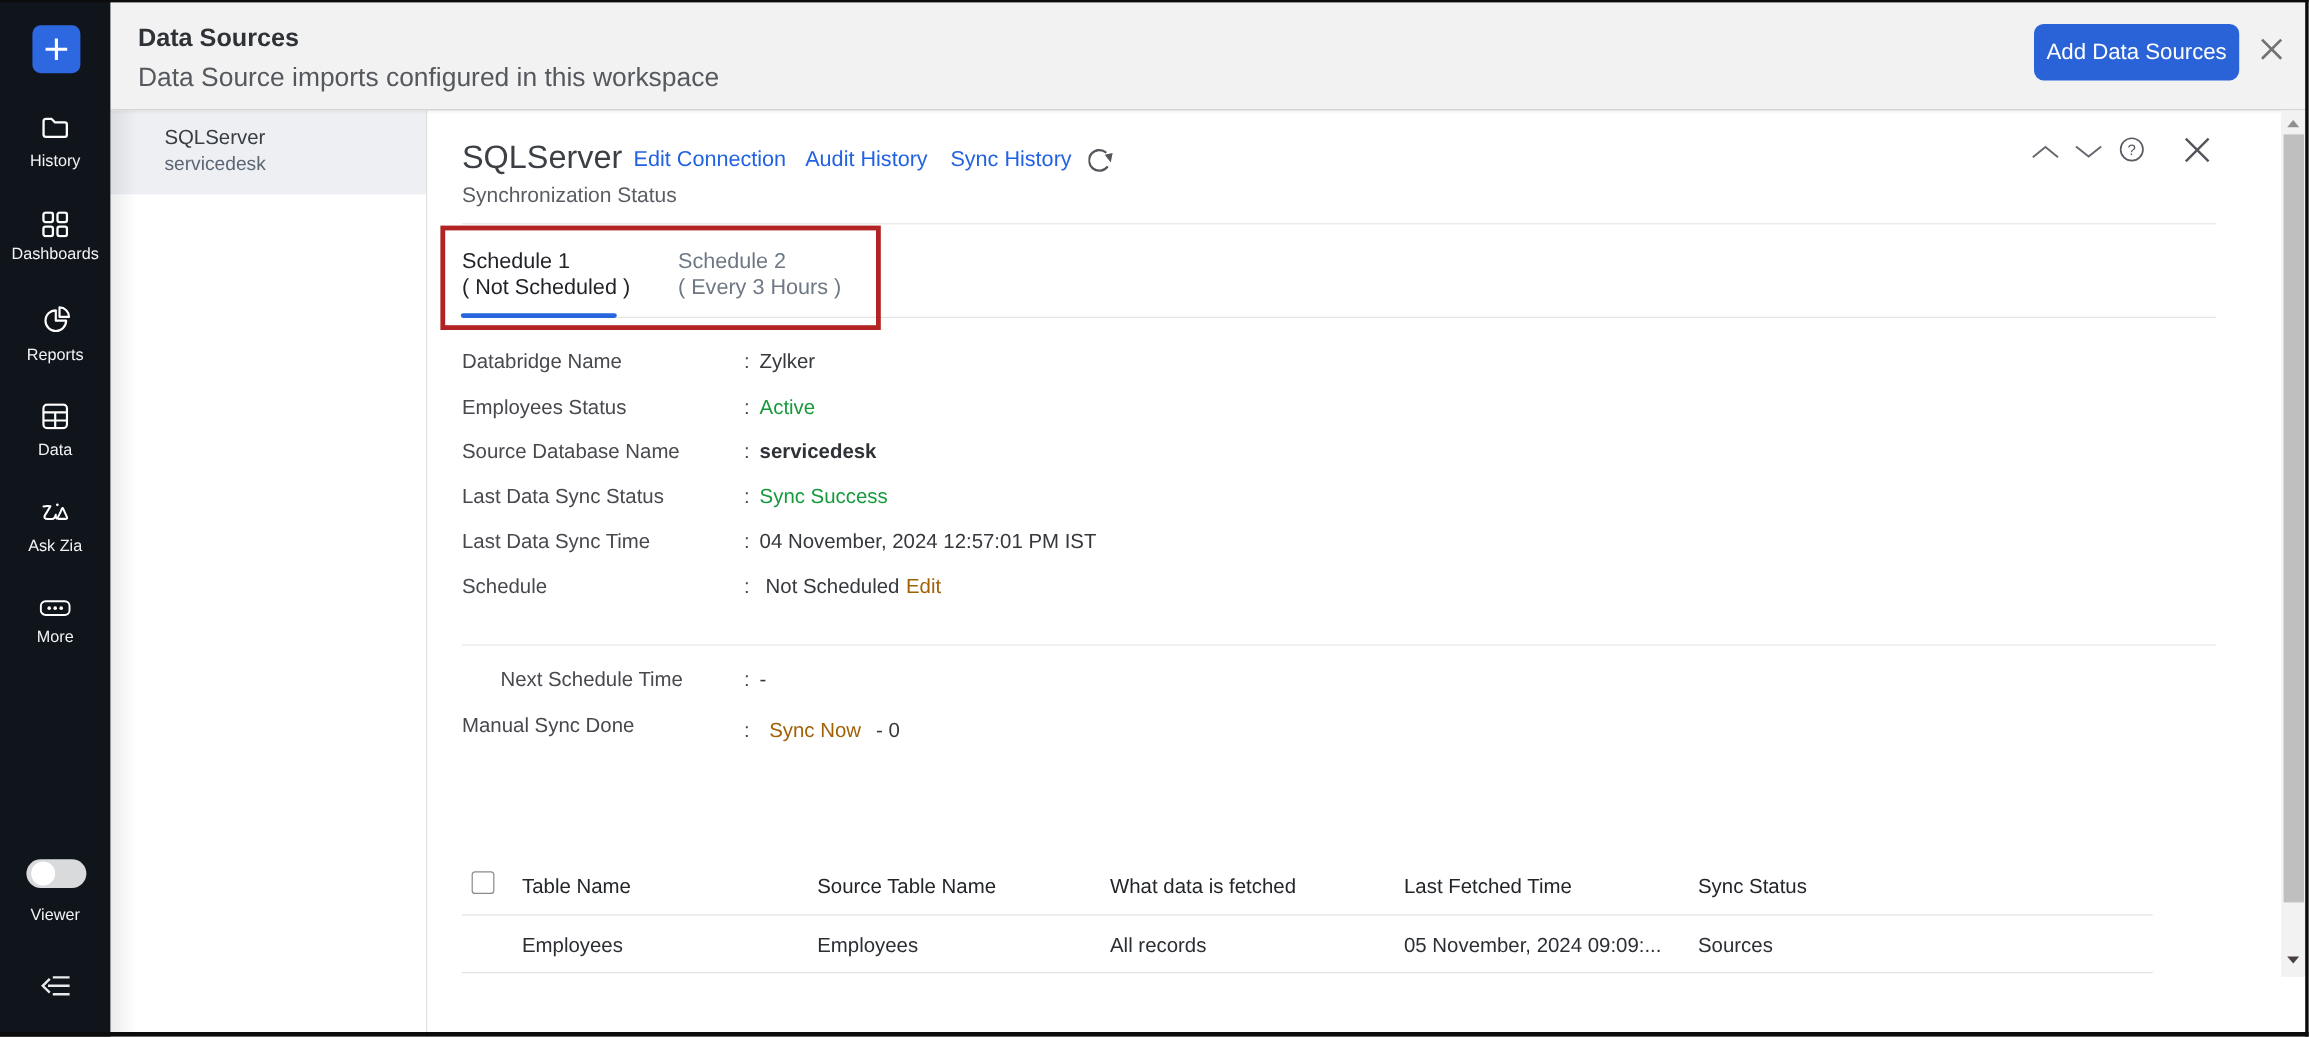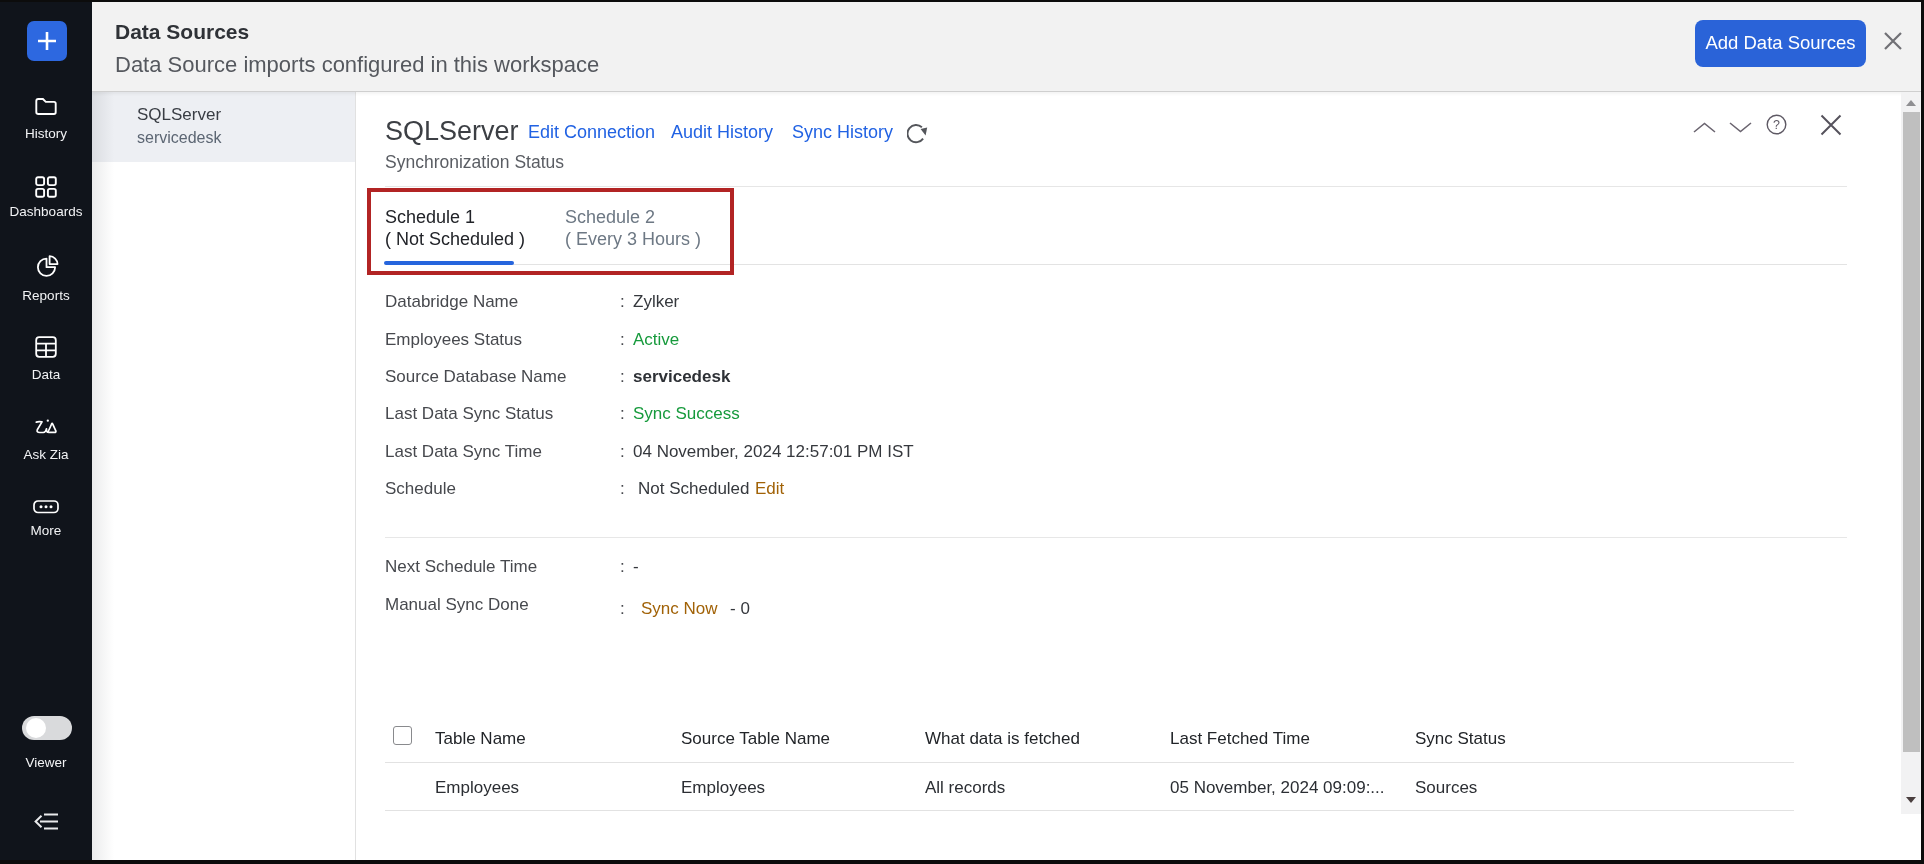--- a/index.html
+++ b/index.html
@@ -192,21 +192,21 @@
     <div class="abs rc" style="top:311px;">:</div>
     <div class="abs rv green" style="top:311px;">Sync Success</div>
   <div class="abs rl" style="top:349px;">Last Data Sync Time</div>
     <div class="abs rc" style="top:349px;">:</div>
     <div class="abs rv" style="top:349px;">04 November, 2024 12:57:01 PM IST</div>
   <div class="abs rl" style="top:386px;">Schedule</div>
     <div class="abs rc" style="top:386px;">:</div>
     <div class="abs rv" style="top:386px; left:282px;">Not Scheduled</div>
     <div class="abs rv blue" style="top:386px; left:399px;">Edit</div>
   <div class="abs hline" style="left:29px; top:445px; width:1462px; background:#e7e7e7;"></div>
-  <div class="abs rl" style="top:464px;">Next Schedule Time</div>
+  <div class="abs rl" style="top:464px;margin-left:32px;">Next Schedule Time</div>
     <div class="abs rc" style="top:464px;">:</div>
     <div class="abs rv" style="top:464px;">-</div>
   <div class="abs rl" style="top:502px;">Manual Sync Done</div>
     <div class="abs rc" style="top:506px;">:</div>
     <div class="abs rv blue" style="top:506px; left:285px;">Sync Now</div>
     <div class="abs rv" style="top:506px; left:374px;">- 0</div>
   <div class="abs" id="cbox"></div>
   <div class="abs th" style="left:79px;">Table Name</div>
   <div class="abs th" style="left:325px;">Source Table Name</div>
   <div class="abs th" style="left:569px;">What data is fetched</div>

